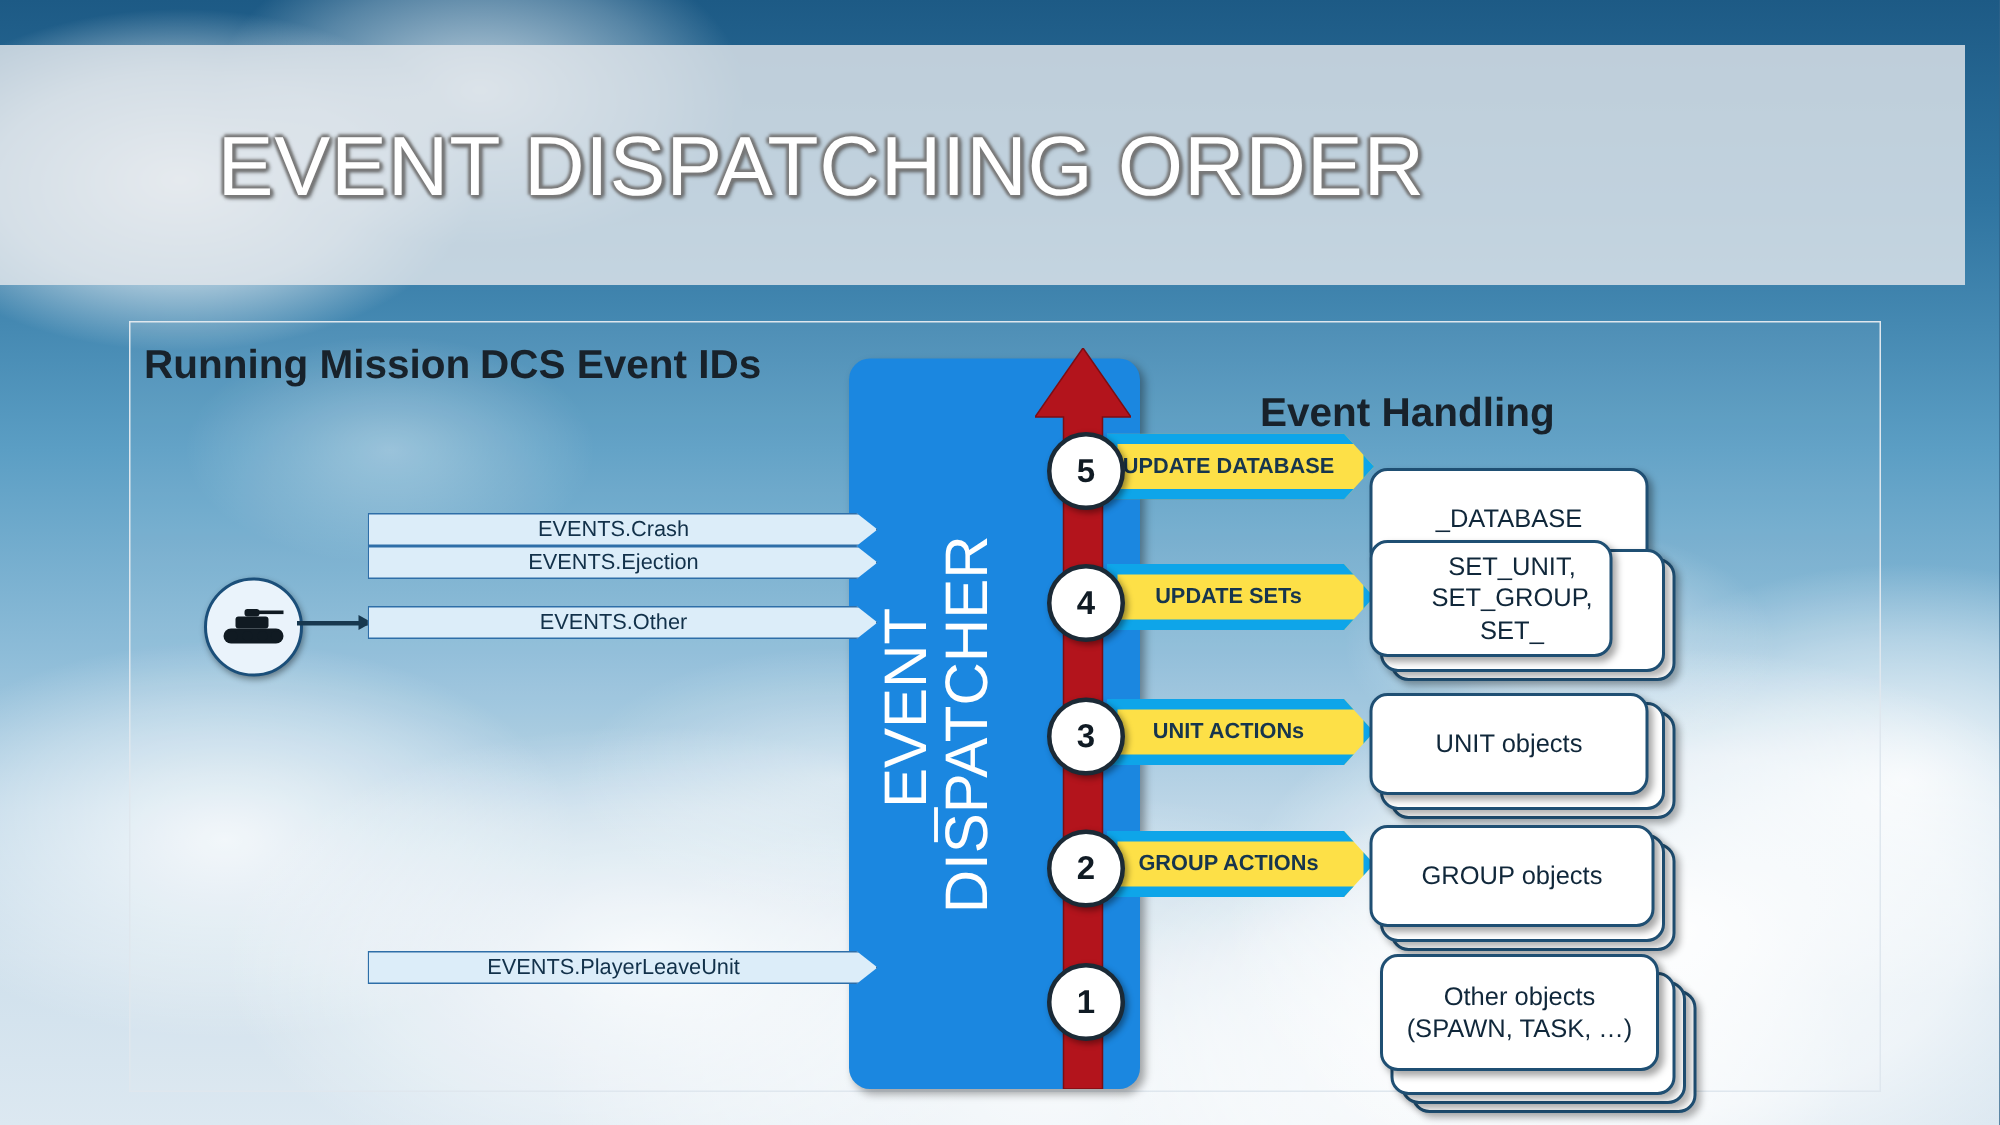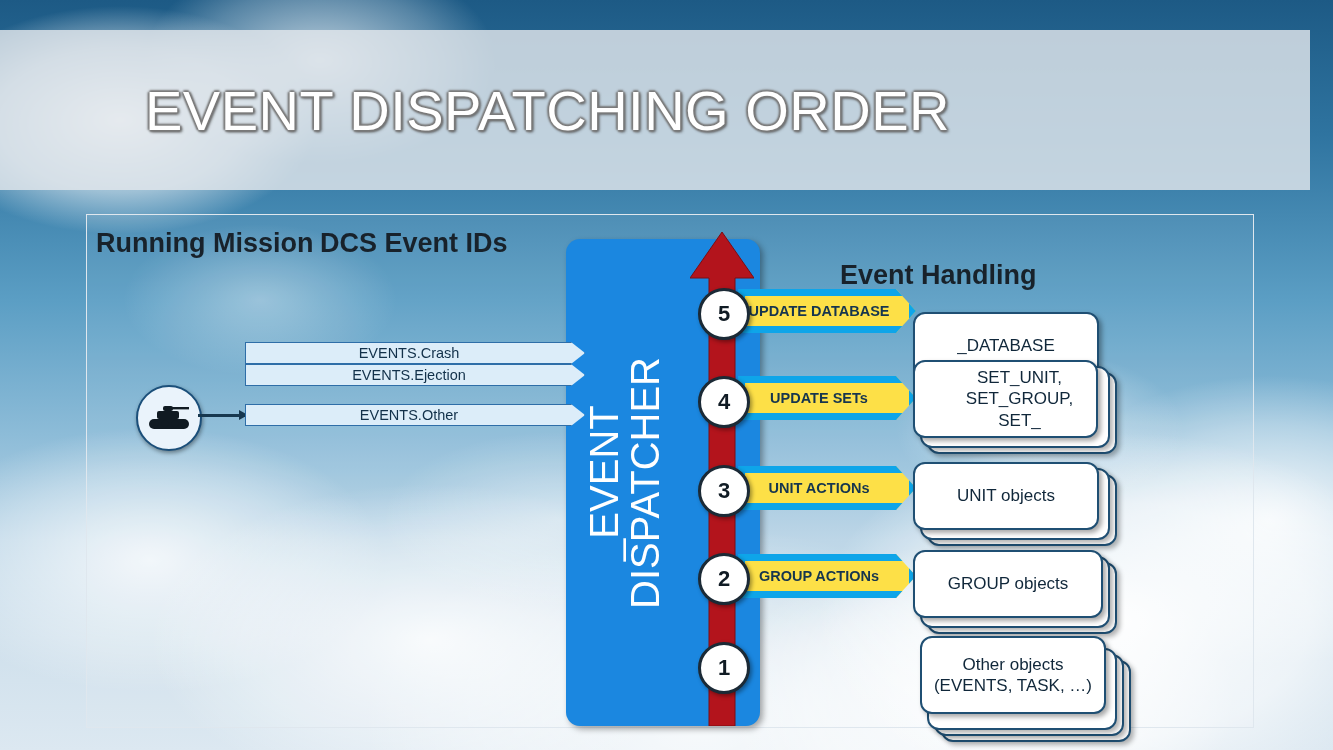--- a/index.html
+++ b/index.html
@@ -178,32 +178,33 @@
       <rect x="10" y="8" width="22" height="8" rx="2" fill="#101a22"></rect>
       <rect x="16" y="3" width="10" height="5" rx="2" fill="#101a22"></rect>
       <rect x="24" y="4" width="18" height="2.4" fill="#101a22"></rect>
     </svg>
   </div>
   <div class="unit-line"></div>
 
   <div class="evt" style="left:245px;top:342px;width:340px;">EVENTS.Crash</div>
   <div class="evt" style="left:245px;top:364px;width:340px;">EVENTS.Ejection</div>
   <div class="evt" style="left:245px;top:404px;width:340px;">EVENTS.Other</div>
+  <div class="evt" style="left:245px;top:634px;width:340px;">EVENTS.PlayerLeaveUnit</div>
 
   <div class="act" style="left:738px;top:289px;">UPDATE DATABASE</div>
   <div class="num" style="left:698px;top:288px;">5</div>
   <div class="card" style="left:913px;top:267px;width:186px;height:68px;margin-top:45px;">
     <span class="stackline">_DATABASE</span>
   </div>
 
   <div class="act" style="left:738px;top:376px;">UPDATE SETs</div>
   <div class="num" style="left:698px;top:376px;">4</div>
   <div class="shadowcard" style="left:927px;top:372px;width:186px;height:78px;"></div>
   <div class="shadowcard" style="left:920px;top:366px;width:186px;height:78px;"></div>
-  <div class="card" style="left:913px;top:360px;width:185px;height:78px;padding-left:36px;">
+  <div class="card" style="left:913px;top:360px;width:162px;height:78px;padding-left:36px;">
     <span class="stackline">SET_UNIT,
 SET_GROUP,  SET_</span>
   </div>
 
   <div class="act" style="left:738px;top:466px;">UNIT ACTIONs</div>
   <div class="num" style="left:698px;top:465px;">
       <span>3</span>
     </div>
   <div class="shadowcard" style="left:927px;top:474px;width:186px;height:68px;"></div>
   <div class="shadowcard" style="left:920px;top:468px;width:186px;height:68px;"></div>
@@ -222,16 +223,16 @@
   </div>
 
   <div class="num" style="left:698px;top:642px;">
       <span>1</span>
     </div>
   <div class="shadowcard" style="left:941px;top:660px;width:186px;height:78px;"></div>
   <div class="shadowcard" style="left:934px;top:654px;width:186px;height:78px;"></div>
   <div class="shadowcard" style="left:927px;top:648px;width:186px;height:78px;"></div>
   <div class="card" style="left:920px;top:636px;width:186px;height:78px;">
     <span class="stackline">Other objects
-(EVENTS, TASK, …)</span>
+(SPAWN, TASK, …)</span>
   </div>
 
 </div>
 
 </body></html>

